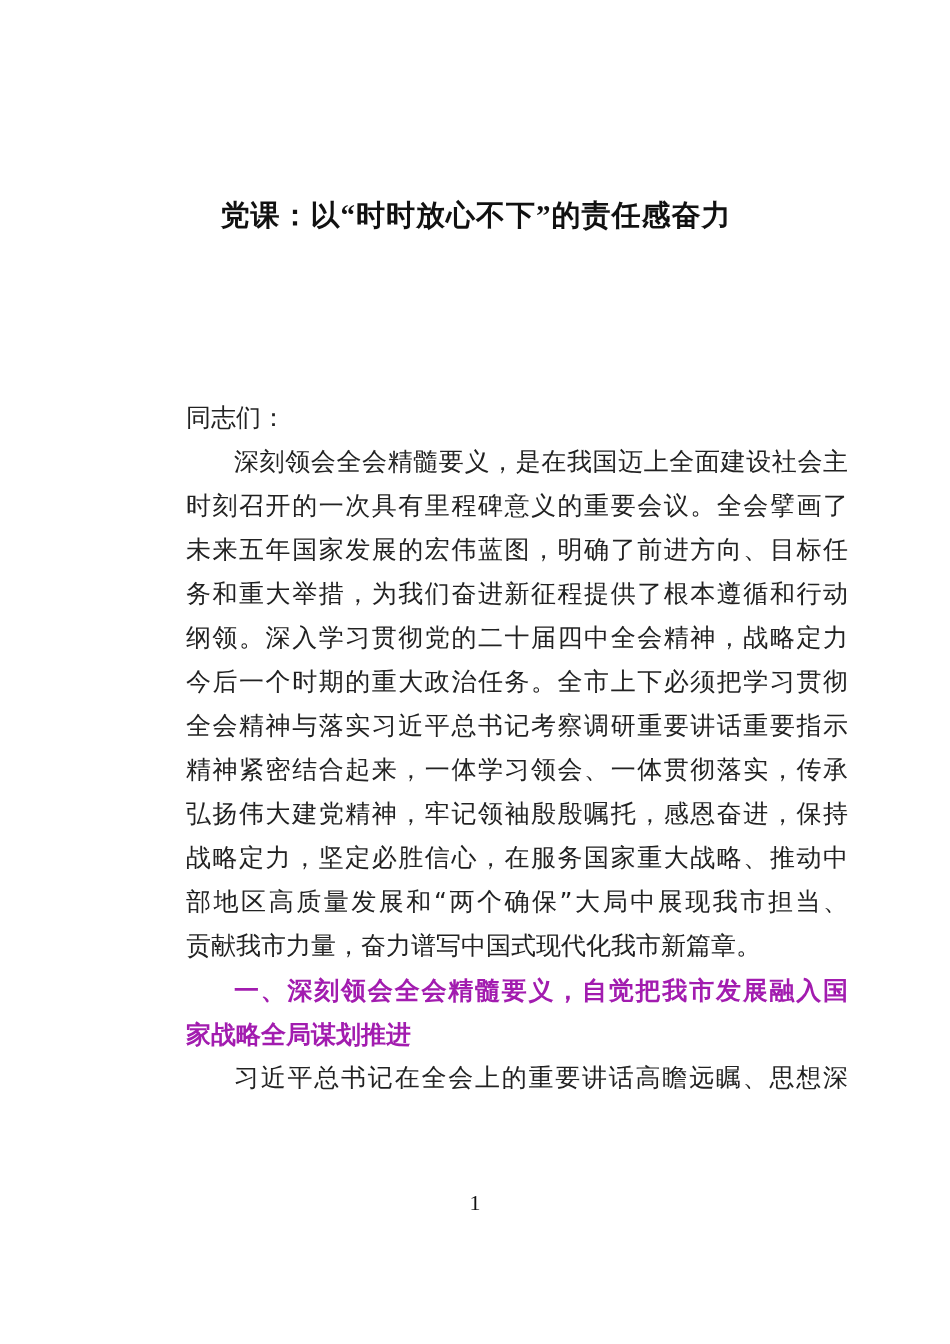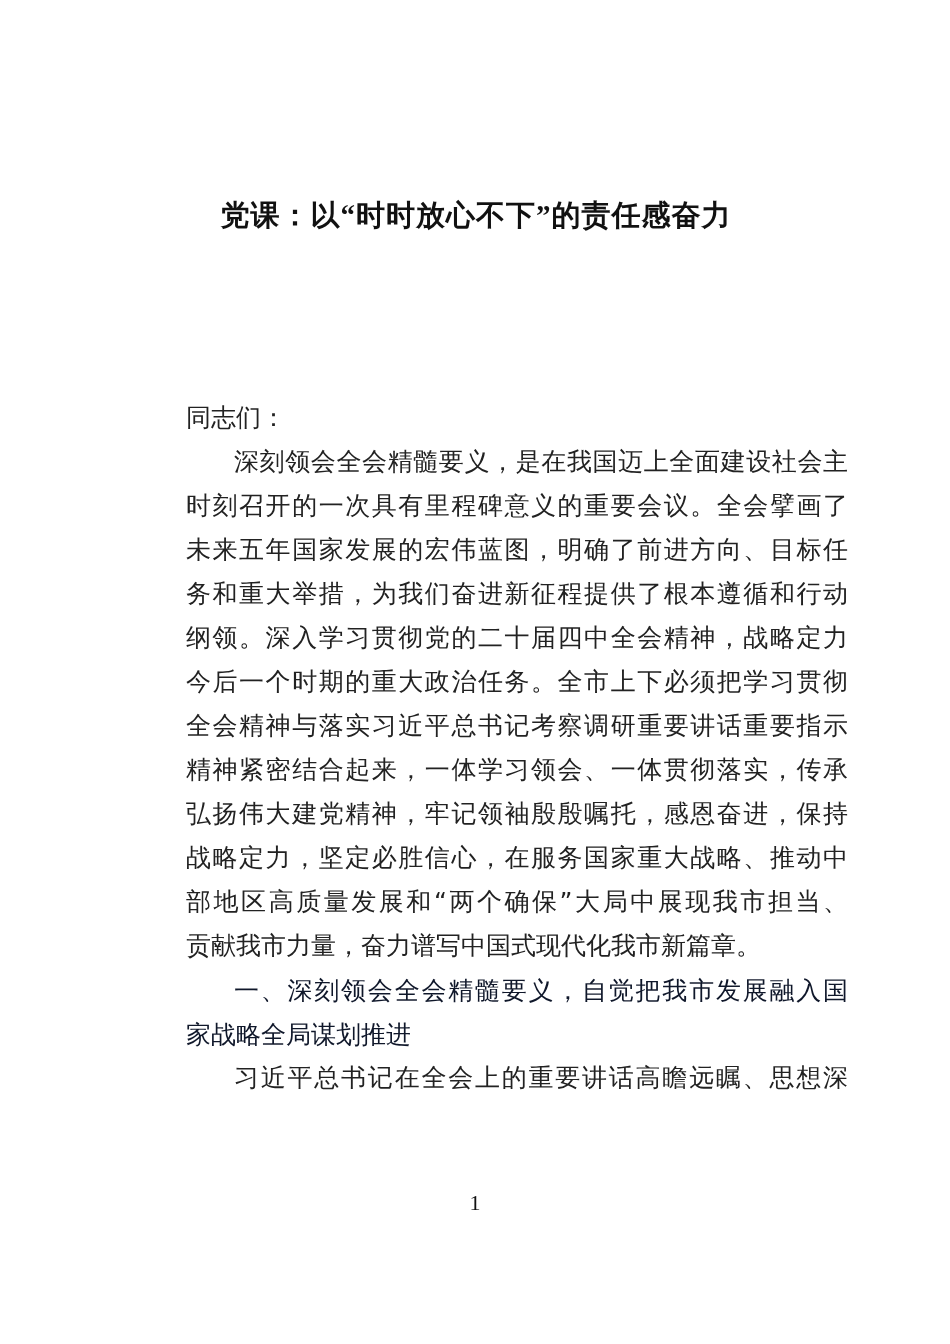--- a/index.html
+++ b/index.html
@@ -7,21 +7,21 @@
     .page { position:absolute; left:0; top:0; width:950px; height:1344px; background:#fff; }
     .title { position:absolute; left:146px; width:660px; text-align:center;
       font-family:Liberation Serif, serif; font-weight:bold; font-size:29px; color:#111; letter-spacing:1px; }
     .t1 { top:196px; }
     .t2 { top:266px; }
     .body { position:absolute; left:146px; top:396px; width:662px;
       font-family:"DejaVu Sans", sans-serif; font-size:25px; line-height:44px; color:#222;margin-left:40px; }
     .line { display:block; white-space:nowrap; text-align:justify; text-align-last:justify; height:44px; }
     .line.last { text-align-last:left; }
     .indent { padding-left:48px; }
-    .heading { font-family:"Liberation Sans", sans-serif; font-weight:normal; color:#0f172a; }
+    .heading { font-family:"Liberation Sans", sans-serif; font-weight:bold; color:#a21caf; }
     .pagenum { position:absolute; top:1190px; left:0; width:950px; text-align:center;
       font-family:"Liberation Serif", serif; font-size:22px; color:#111; }
   </style>
 </head>
 <body>
 
 <div class="page">
   <div class="title t1">党课：以“时时放心不下”的责任感奋力</div>
 
   <div class="body">

